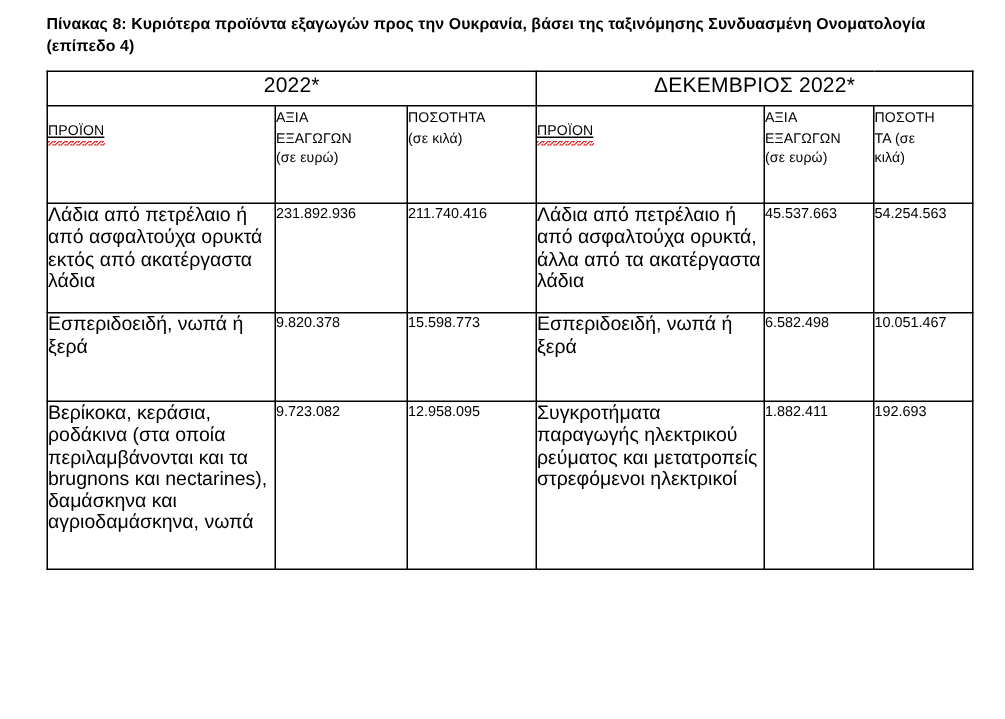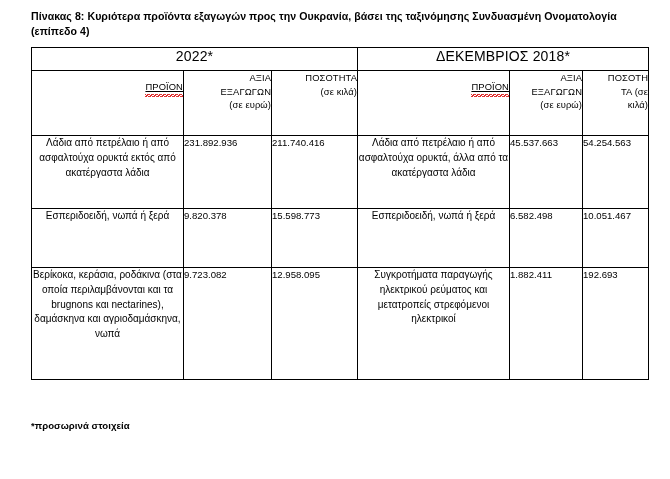--- a/index.html
+++ b/index.html
@@ -55,21 +55,21 @@
     text-align: center;
     vertical-align: middle;
     font-size: 14px;
     font-weight: bold;
     letter-spacing: 0.15px;
   }
 
   
   .col-head {
     height: 55px;
-    text-align: right;
+    text-align: left;
     vertical-align: top;
     font-size: 9.4px;
     font-weight: bold;
     line-height: 13.4px;
     letter-spacing: 0.1px;
     padding-top: 9px;
   }
   .col-head.product-head {
     padding-top: 9px;
   }
@@ -82,24 +82,24 @@
         #e03131 0px, #e03131 1px,
         transparent 1px, transparent 2px);
     background-repeat: repeat-x;
     background-size: 4px 3px;
     background-position: left bottom;
     padding-bottom: 3px;
   }
 
   
   .cell-product {
-    font-size: 10px;
+    font-size: 13px;
     line-height: 14.6px;
     padding: 9px 8px 9px 16px;
-    text-align: center;
+    text-align: left;
   }
   .cell-num {
     font-size: 9.6px;
     line-height: 14.6px;
     padding: 9px 10px 9px 6px;
   }
 
   .row-1 td { height: 72px; }
   .row-2 td { height: 58px; margin-left: 20px; }
   .row-3 td { height: 111px; }
@@ -126,21 +126,21 @@
       <col style="width:88px">
       <col style="width:86px">
       <col style="width:152px">
       <col style="width:73px">
       <col style="width:66px">
     </colgroup>
 
     <thead>
       <tr>
         <th class="group-head" colspan="3">2022*</th>
-        <th class="group-head" colspan="3">ΔΕΚΕΜΒΡΙΟΣ 2018*</th>
+        <th class="group-head" colspan="3">ΔΕΚΕΜΒΡΙΟΣ 2022*</th>
       </tr>
       <tr>
         <th class="col-head product-head">
           <span class="spell">ΠΡΟΪΟΝ</span>
         </th>
         <th class="col-head">
           <span>ΑΞΙΑ</span><br>
           <span>ΕΞΑΓΩΓΩΝ</span><br>
           <span>(σε ευρώ)</span>
         </th>
@@ -185,15 +185,14 @@
         <td class="cell-product">Βερίκοκα, κεράσια, ροδάκινα (στα οποία περιλαμβάνονται και τα brugnons και nectarines), δαμάσκηνα και αγριοδαμάσκηνα, νωπά</td>
         <td class="cell-num">9.723.082</td>
         <td class="cell-num">12.958.095</td>
         <td class="cell-product">Συγκροτήματα παραγωγής ηλεκτρικού ρεύματος και μετατροπείς στρεφόμενοι ηλεκτρικοί</td>
         <td class="cell-num">1.882.411</td>
         <td class="cell-num">192.693</td>
       </tr>
     </tbody>
   </table>
 
-  <p class="footnote">*προσωρινά στοιχεία</p>
 
 </div>
 
 </body></html>

